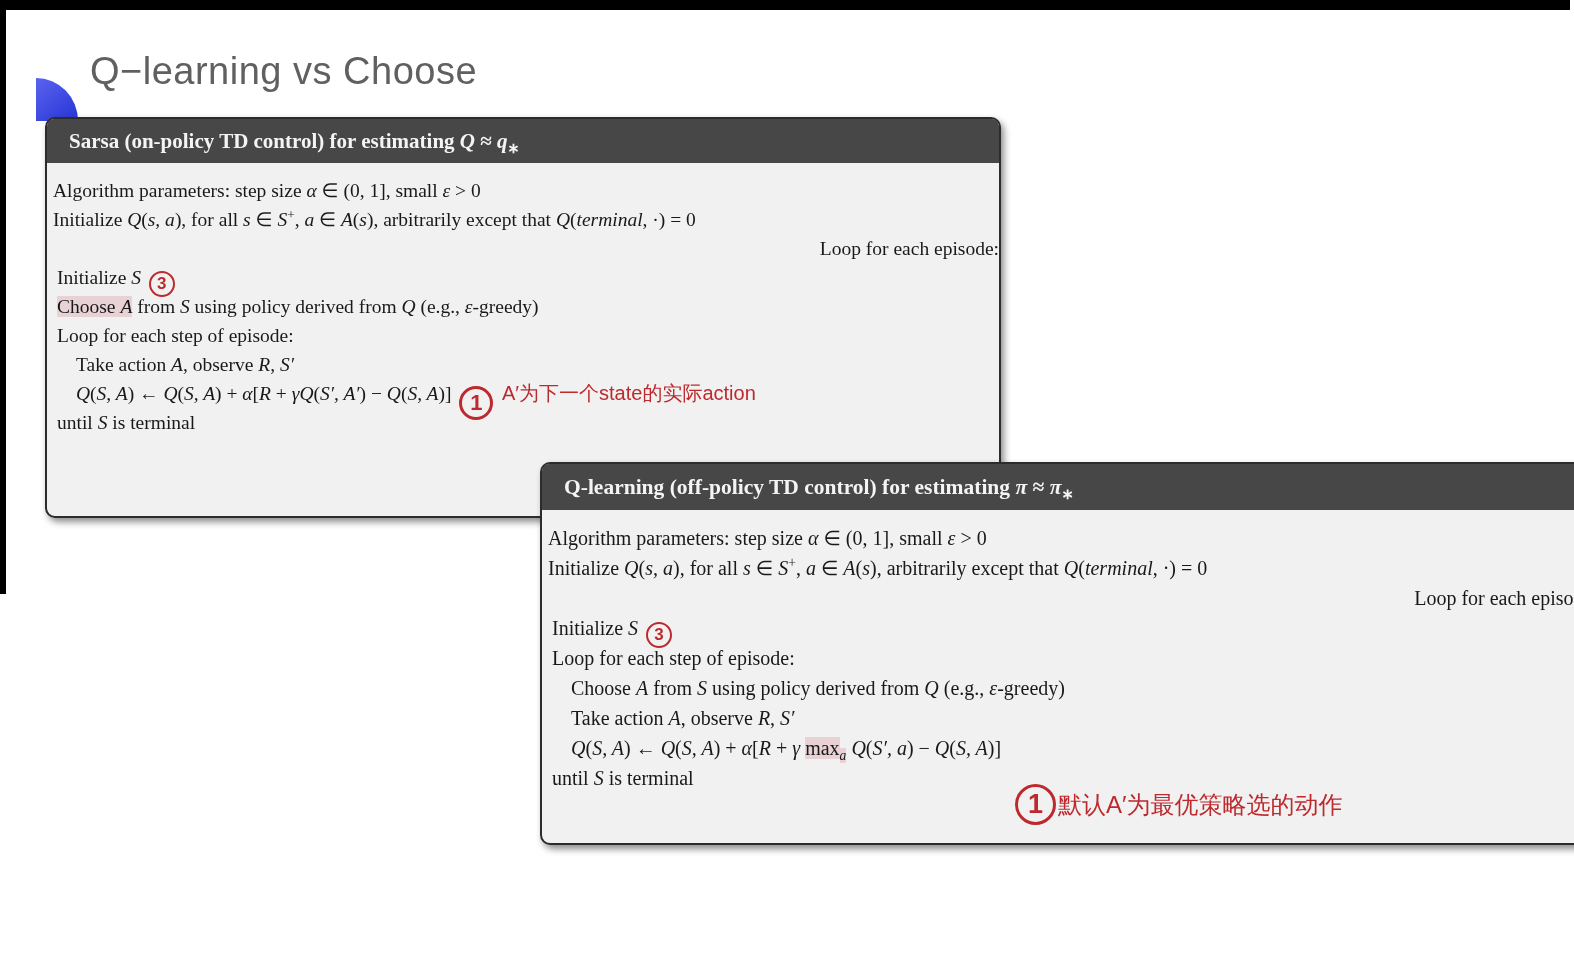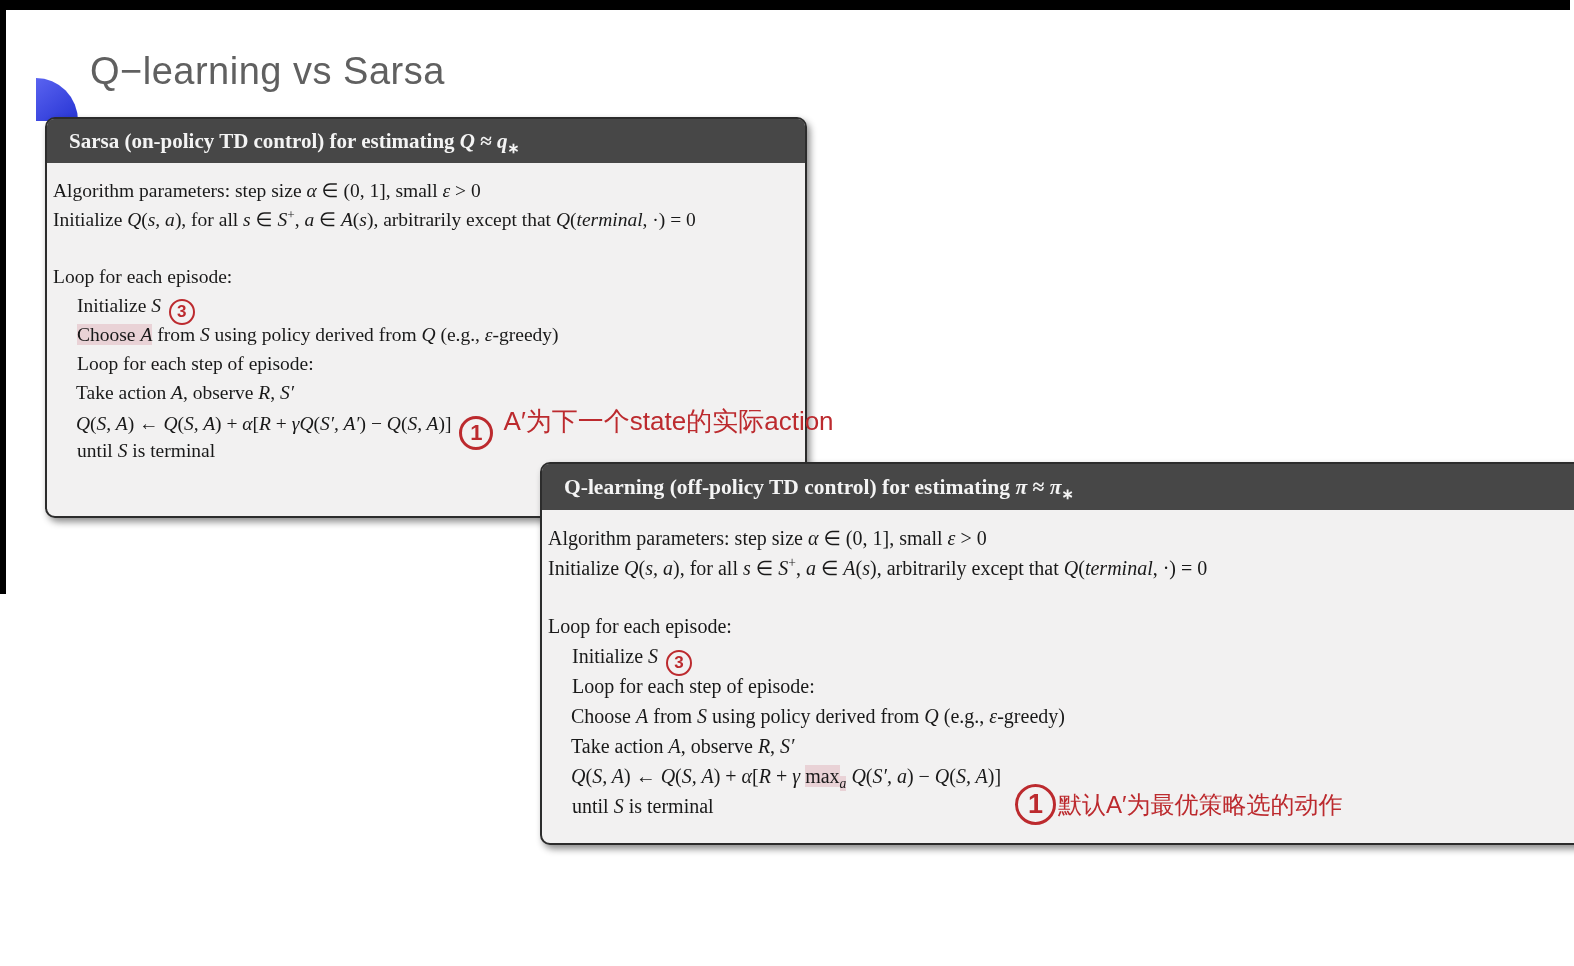--- a/index.html
+++ b/index.html
@@ -19,65 +19,65 @@
   .accent{position:absolute;left:36px;top:78px;width:42px;height:43px;
           background:linear-gradient(140deg,#5a63f0 0%,#2e3bd8 85%);
           border-radius:0 100% 0 0;}
   .page-title{position:absolute;left:90px;top:50px;margin:0;
           font-family:"Liberation Sans",sans-serif;font-weight:400;
           font-size:38px;color:#606060;letter-spacing:0.5px;}
 
   .algo-box{position:absolute;background:var(--box-bg);
           border:2px solid #2c2c2c;border-radius:10px;
           box-shadow:3px 4px 7px rgba(0,0,0,0.45);box-sizing:border-box;}
-  .sarsa{left:45px;top:117px;width:762px;height:401px;z-index:1;}
+  .sarsa{left:45px;top:117px;width:956px;height:401px;z-index:1;}
   .qlearning{left:540px;top:462px;width:1060px;height:383px;z-index:2;}
 
   .algo-header{background:var(--header-bg);color:#f4f4f4;
           font-family:"Liberation Serif",serif;font-weight:bold;
           border-radius:7px 7px 0 0;padding-left:22px;
           display:flex;align-items:center;}
   .sarsa .algo-header{height:44px;font-size:21px;}
   .qlearning .algo-header{height:46px;font-size:21.5px;}
 
   .algo-body{color:#191919;padding:13px 0 0 6px;}
   .sarsa .algo-body{font-size:19.5px;}
   .qlearning .algo-body{font-size:20px;}
   .algo-line{white-space:nowrap;}
   .sarsa .algo-line{line-height:29px;height:29px;}
   .qlearning .algo-line{line-height:30px;height:30px;}
-  .ind1{margin-left:24px;}
+  .ind1{margin-left:4px;}
   .ind2{margin-left:23px;}
-  .gap{margin-top:28px;}
+  .gap{margin-top:0;text-align:right;}
 
   .it{font-style:italic;}
   .hl{background:var(--highlight);}
   sub,sup{font-size:68%;line-height:0;}
   .note{color:var(--red);font-family:"Liberation Sans",sans-serif;
-        font-size:26px;white-space:nowrap;}
+        font-size:20px;white-space:nowrap;}
 
   .circ{display:inline-flex;box-sizing:border-box;align-items:center;justify-content:center;
         width:26px;height:26px;border:2px solid var(--red);border-radius:50%;
         color:var(--red);font-family:"Liberation Sans",sans-serif;font-style:normal;
         font-size:17px;font-weight:bold;vertical-align:-5px;margin:0 3px;}
   .circ.big{width:34px;height:34px;font-size:22px;border-width:3px;vertical-align:-10px;}
 
   .q-note{position:absolute;left:473px;top:320px;display:flex;align-items:center;}
   .q-note .circ.big{width:41px;height:41px;font-size:27px;margin:0 2px 0 0;}
   .q-note .note{font-size:24px;}
 </style>
 </head>
 <body>
 
 <div class="slide">
   <div class="frame-top"></div>
   <div class="frame-left"></div>
 
   <div class="accent"></div>
-  <h1 class="page-title">Q−learning vs Sarsa</h1>
+  <h1 class="page-title">Q−learning vs Choose</h1>
 
   <section class="algo-box sarsa">
     <div class="algo-header">
       <span><span>Sarsa (on-policy TD control) for estimating </span><span class="it">Q</span><span> ≈ </span><span class="it">q</span><sub>∗</sub></span>
     </div>
     <div class="algo-body">
         <div class="algo-line ind0"><span>Algorithm parameters: step size </span><span class="it">α</span><span> ∈ (0, 1], small </span><span class="it">ε</span><span> &gt; 0</span></div>
         <div class="algo-line ind0"><span>Initialize </span><span class="it">Q</span><span>(</span><span class="it">s, a</span><span>), for all </span><span class="it">s</span><span> ∈ </span><span class="it">S</span><sup>+</sup><span>, </span><span class="it">a</span><span> ∈ </span><span class="it">A</span><span>(</span><span class="it">s</span><span>), arbitrarily except that </span><span class="it">Q</span><span>(</span><span class="it">terminal</span><span>, ·) = 0</span></div>
         <div class="algo-line ind0 gap"><span>Loop for each episode:</span></div>
         <div class="algo-line ind1"><span>Initialize </span><span class="it">S</span><span> </span><span class="circ">3</span></div>

